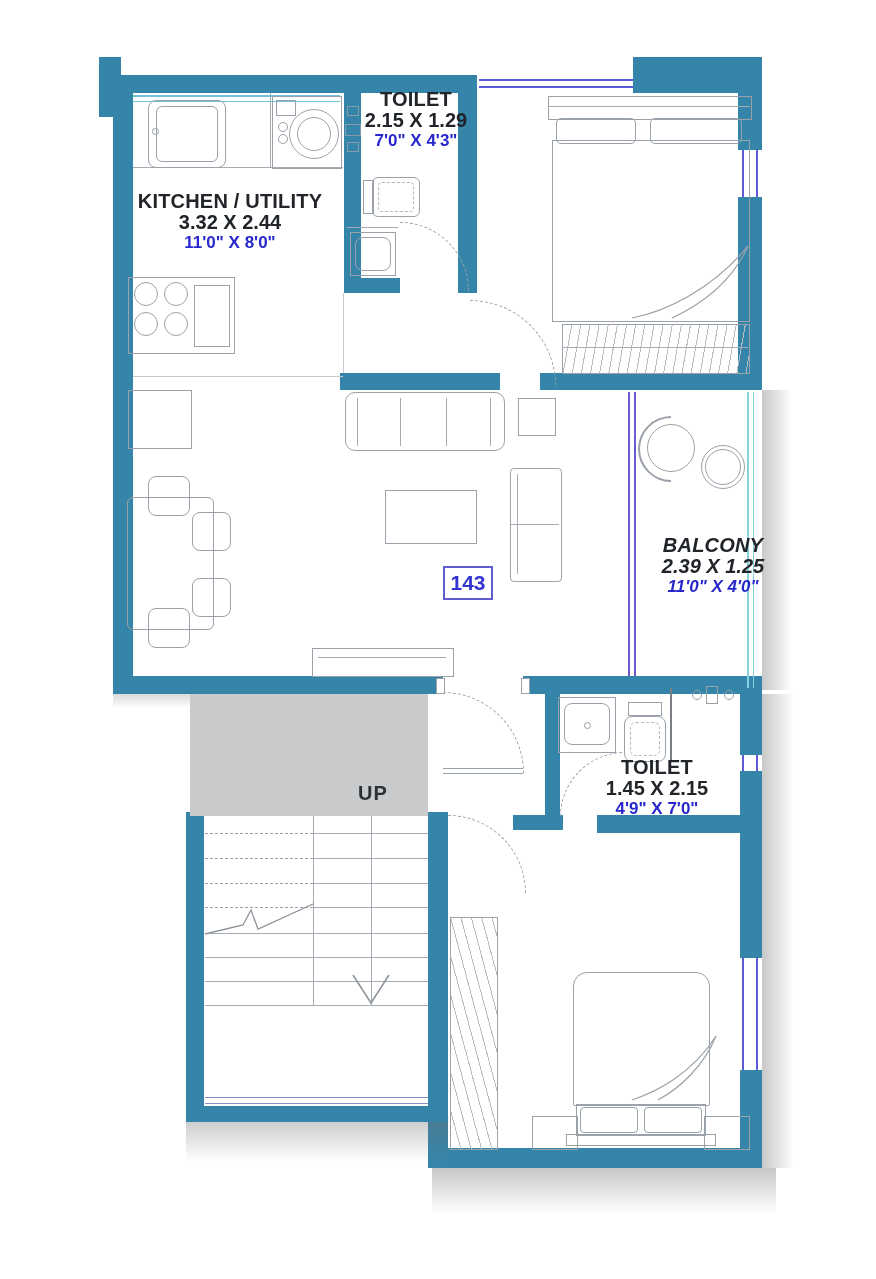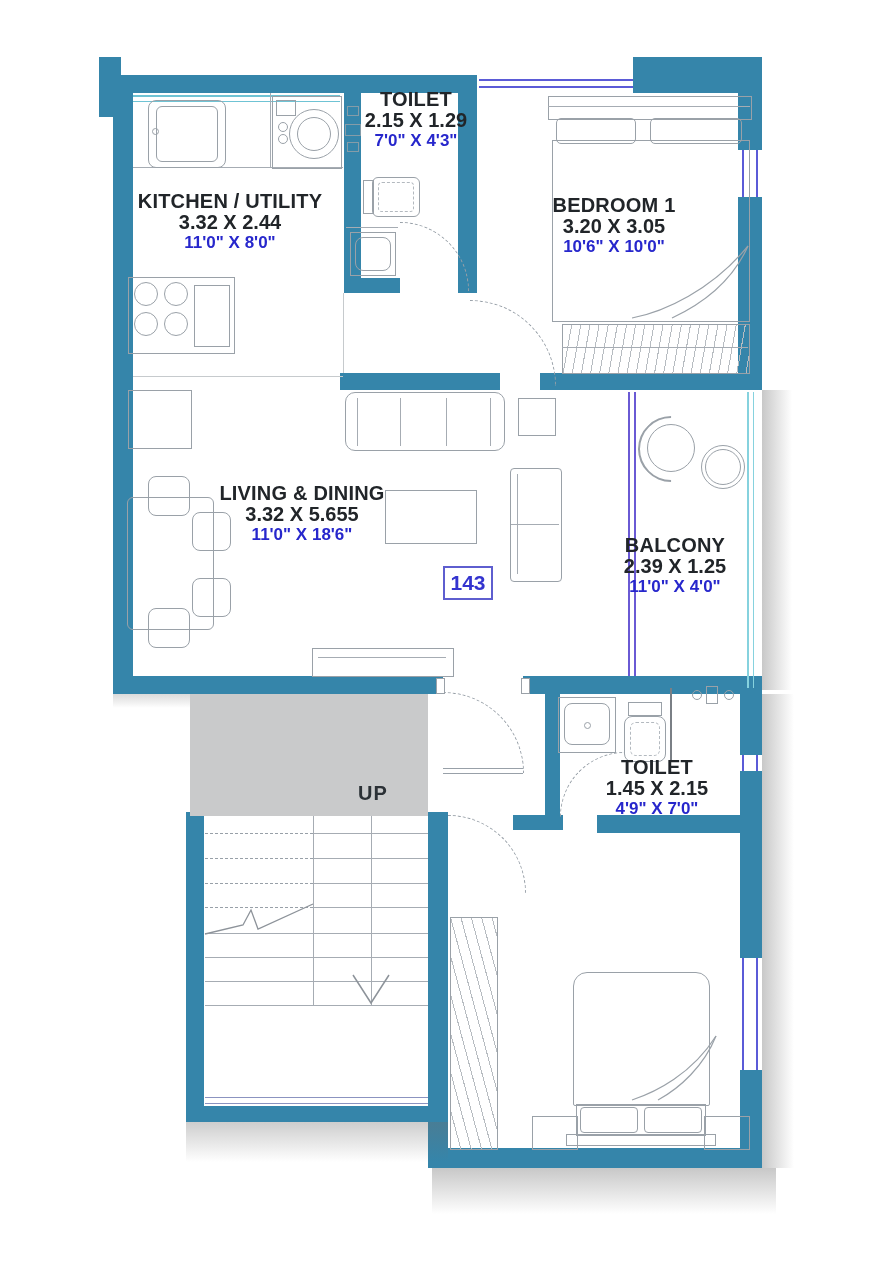--- a/index.html
+++ b/index.html
@@ -196,31 +196,21 @@
   <div class="lbl" style="left:332px;top:88px;width:168px;">
     <div class="nm">TOILET</div>
     <div class="mt">2.15 X 1.29</div>
     <div class="im">7'0" X 4'3"</div>
   </div>
   <div class="lbl" style="left:132px;top:190px;width:196px;">
     <div class="nm">KITCHEN / UTILITY</div>
     <div class="mt">3.32 X 2.44</div>
     <div class="im">11'0" X 8'0"</div>
   </div>
-  <div class="lbl" style="left:518px;top:194px;width:192px;">
-    <div class="nm">BEDROOM 1</div>
-    <div class="mt">3.20 X 3.05</div>
-    <div class="im">10'6" X 10'0"</div>
-  </div>
-  <div class="lbl" style="left:204px;top:482px;width:196px;">
-    <div class="nm">LIVING &amp; DINING</div>
-    <div class="mt">3.32 X 5.655</div>
-    <div class="im">11'0" X 18'6"</div>
-  </div>
-  <div class="lbl" style="left:600px;top:534px;width:150px;">
+  <div class="lbl" style="left:638px;top:534px;width:150px;font-style:italic;">
     <div class="nm">BALCONY</div>
     <div class="mt">2.39 X 1.25</div>
     <div class="im">11'0" X 4'0"</div>
   </div>
   <div class="lbl" style="left:572px;top:756px;width:170px;">
     <div class="nm">TOILET</div>
     <div class="mt">1.45 X 2.15</div>
     <div class="im">4'9" X 7'0"</div>
   </div>
 

